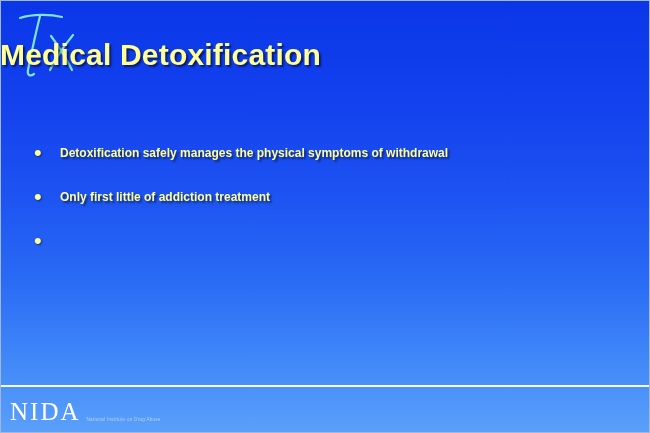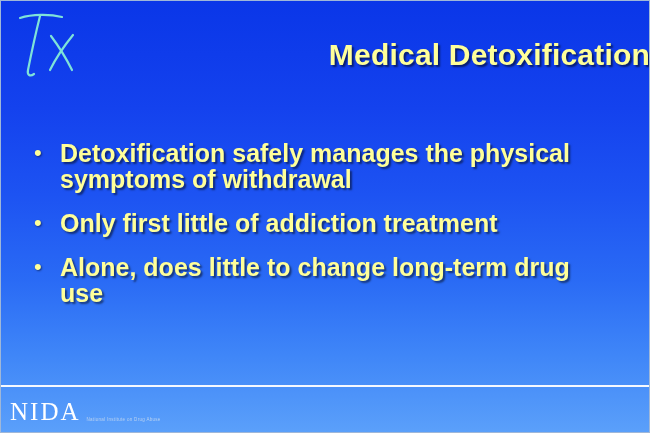--- a/index.html
+++ b/index.html
@@ -34,21 +34,21 @@
     top: 4px;
     width: 80px;
     height: 80px;
   }
 
   .slide-title {
     position: absolute;
     left: 0;
     right: 0;
     top: 38px;
-    text-align: right;
+    text-align: left;
     color: #ffff99;
     font-size: 30px;
     font-weight: bold;
     letter-spacing: 0.2px;
     text-shadow: 2px 2px 2px rgba(0,0,0,0.55);
   }
 
   .bullets {
     position: absolute;
     left: 34px;
@@ -64,21 +64,21 @@
     color: #ffff99;
     font-size: 22px;
     line-height: 26px;
     width: 26px;
     flex: 0 0 26px;
     text-align: left;
     text-shadow: 1px 1px 2px rgba(0,0,0,0.5);
   }
   .bullet-text {
     color: #ffff99;
-    font-size: 25px;
+    font-size: 12px;
     font-weight: bold;
     line-height: 26px;
     text-shadow: 2px 2px 2px rgba(0,0,0,0.5);
     max-width: 520px;
   }
 
   .footer-rule {
     position: absolute;
     left: 0;
     right: 0;
@@ -145,21 +145,20 @@
     <div class="bullet-row">
       <span class="bullet-dot">•</span>
       <span class="bullet-text">Detoxification safely manages the physical symptoms of withdrawal</span>
     </div>
     <div class="bullet-row">
       <span class="bullet-dot">•</span>
       <span class="bullet-text">Only first little of addiction treatment</span>
     </div>
     <div class="bullet-row">
       <span class="bullet-dot">•</span>
-      <span class="bullet-text">Alone, does little to change long-term drug use</span>
     </div>
   </div>
 
   <div class="footer-rule"></div>
 
   <div class="nida-logo">
     <span class="nida-word">NIDA</span>
     <span class="nida-sub">National Institute on Drug Abuse</span>
   </div>
 

